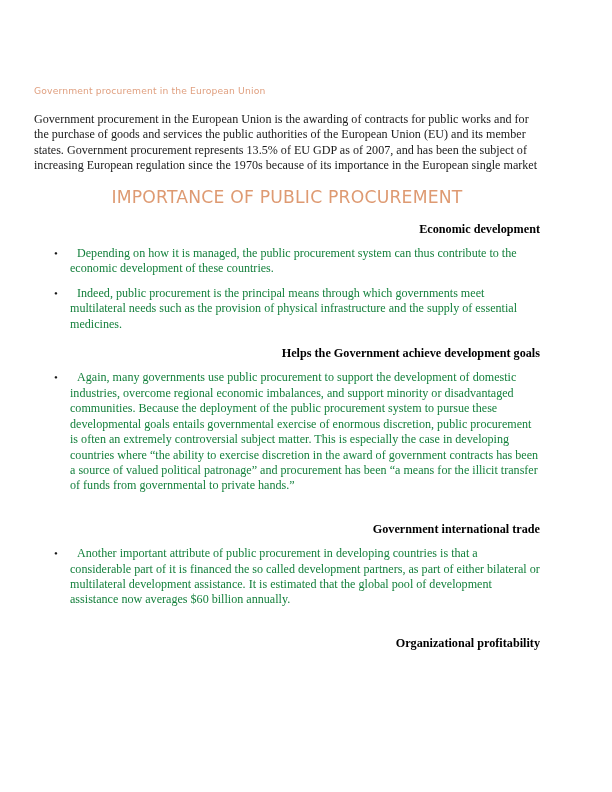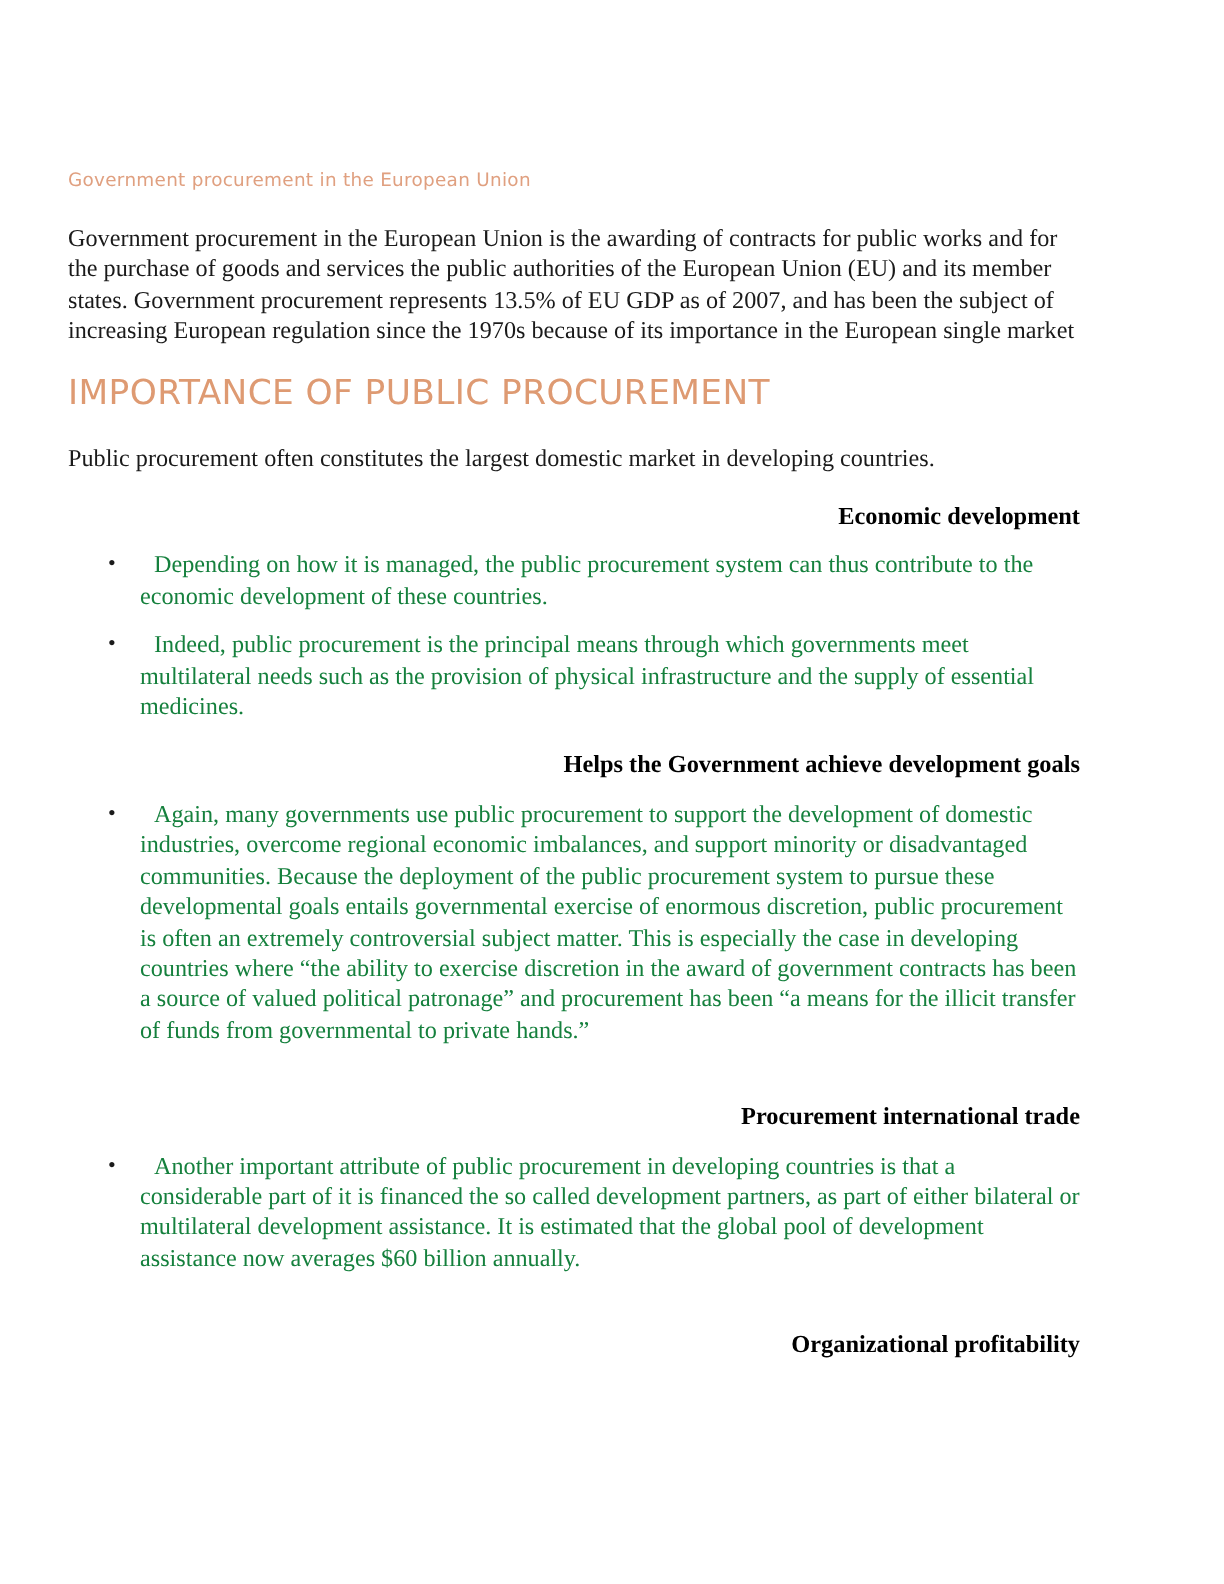--- a/index.html
+++ b/index.html
@@ -47,20 +47,21 @@
   }
 
   .section-heading {
     font-family: "DejaVu Sans", "Liberation Sans", sans-serif;
     font-size: 17.2px;
     line-height: 22px;
     color: #DE9A72;
     font-weight: normal;
     letter-spacing: 0.2px;
     margin: 10px 0 14px 0;
+    text-align: center;
   }
 
   .sub-heading {
     font-size: 12.2px;
     line-height: 15.4px;
     font-weight: bold;
     color: #000000;
     margin: 14px 0 9px 0;
     padding-left: 5px;
     text-align: right;
@@ -99,21 +100,20 @@
 <body>
 
 <div class="page">
 
   <div class="doc-title">Government procurement in the European Union</div>
 
   <p class="body-para">Government procurement in the European Union is the awarding of contracts for public works and for the purchase of goods and services the public authorities of the European Union (EU) and its member states. Government procurement represents 13.5% of EU GDP as of 2007, and has been the subject of increasing European regulation since the 1970s because of its importance in the European single market</p>
 
   <h1 class="section-heading">IMPORTANCE OF PUBLIC PROCUREMENT</h1>
 
-  <p class="body-para">Public procurement often constitutes the largest domestic market in developing countries.</p>
 
   <div>
     <h2 class="sub-heading">Economic development</h2>
     <ul class="bullet-list">
       <li class="bullet-item">Depending on how it is managed, the public procurement system can thus contribute to the economic development of these countries.</li>
     </ul>
   </div>
 
   <div>
     <ul class="bullet-list">
@@ -124,21 +124,21 @@
   <div>
     <h2 class="sub-heading">Helps the Government achieve development goals</h2>
     <ul class="bullet-list">
       <li class="bullet-item">Again, many governments use public procurement to support the development of domestic industries, overcome regional economic imbalances, and support minority or disadvantaged communities. Because the deployment of the public procurement system to pursue these developmental goals entails governmental exercise of enormous discretion, public procurement is often an extremely controversial subject matter. This is especially the case in developing countries where “the ability to exercise discretion in the award of government contracts has been a source of valued political patronage” and procurement has been “a means for the illicit transfer of funds from governmental to private hands.”</li>
     </ul>
   </div>
 
   <div class="spacer-sm"></div>
 
   <div>
-    <h2 class="sub-heading">Procurement international trade</h2>
+    <h2 class="sub-heading">Government international trade</h2>
     <ul class="bullet-list">
       <li class="bullet-item">Another important attribute of public procurement in developing countries is that a considerable part of it is financed the so called development partners, as part of either bilateral or multilateral development assistance. It is estimated that the global pool of development assistance now averages $60 billion annually.</li>
     </ul>
   </div>
 
   <div class="spacer-sm"></div>
 
   <div>
     <h2 class="sub-heading">Organizational profitability</h2>
   </div>

